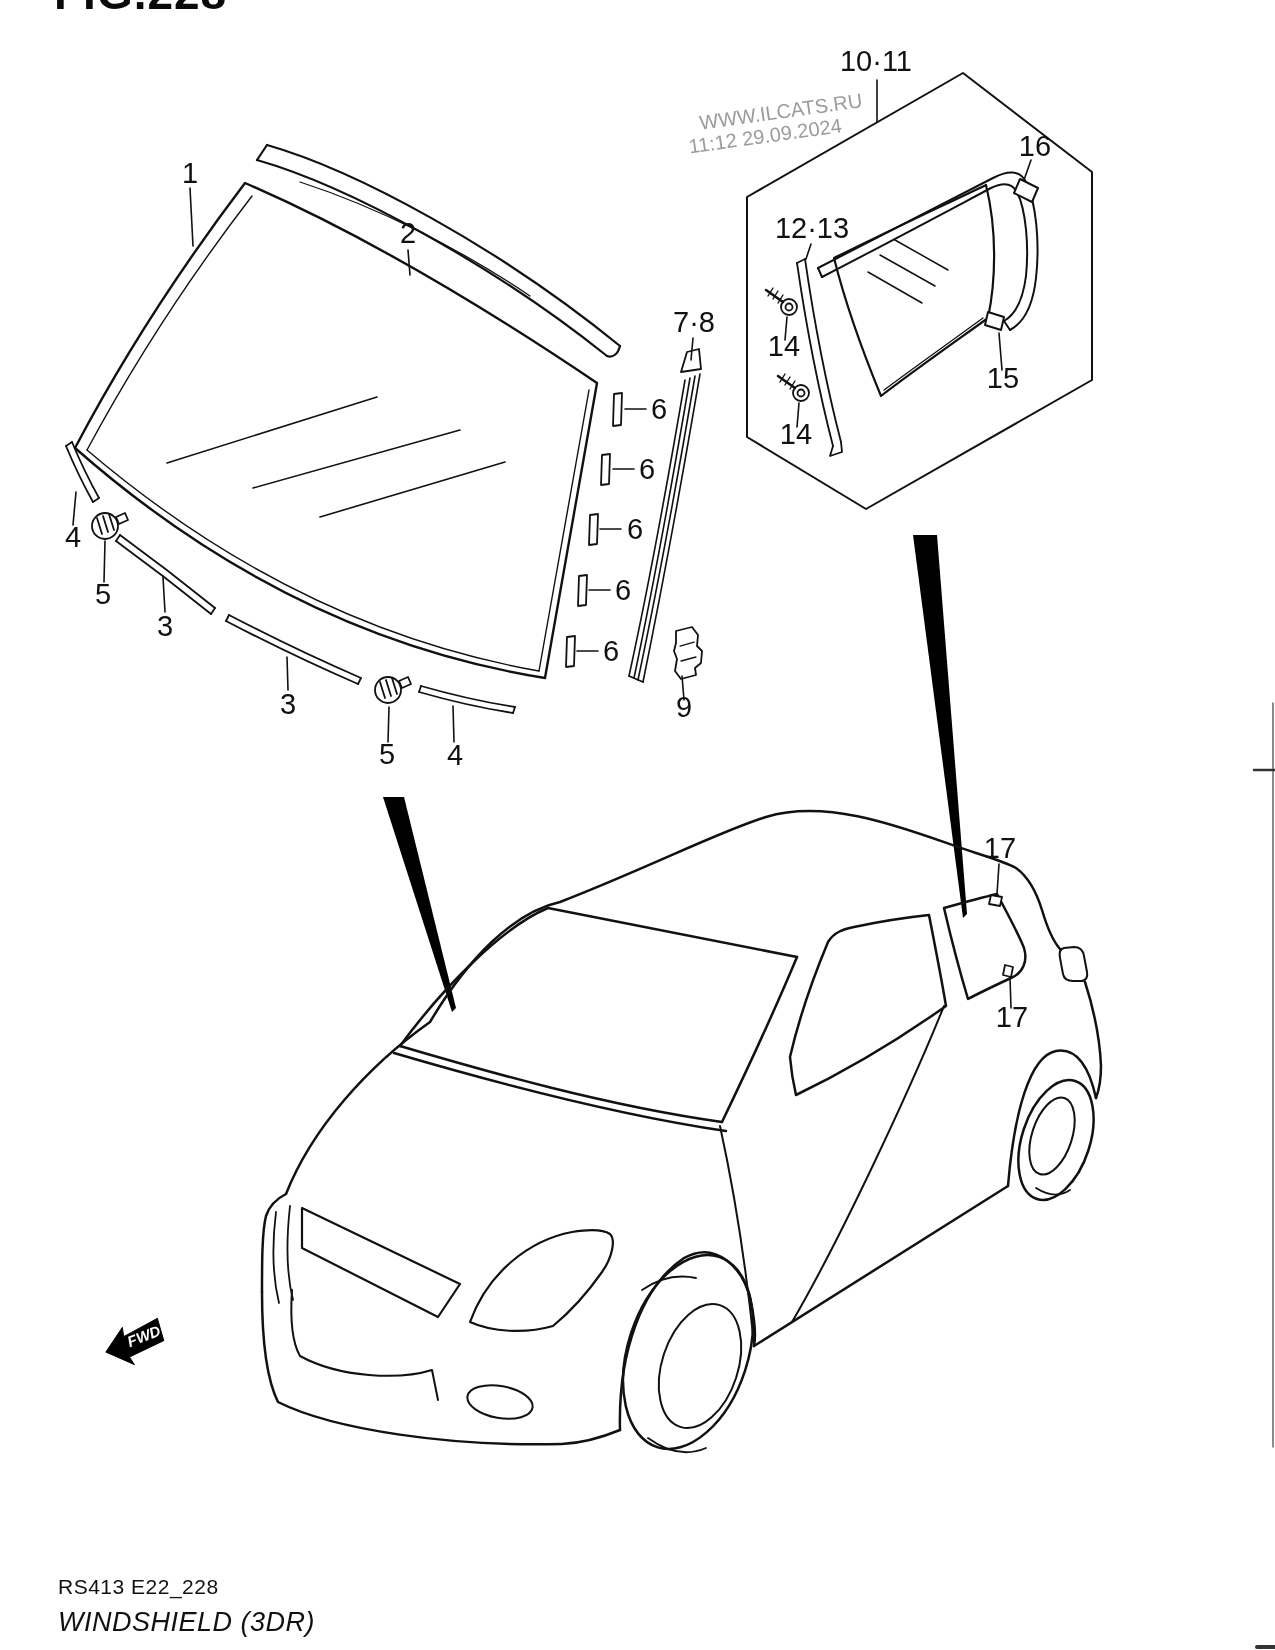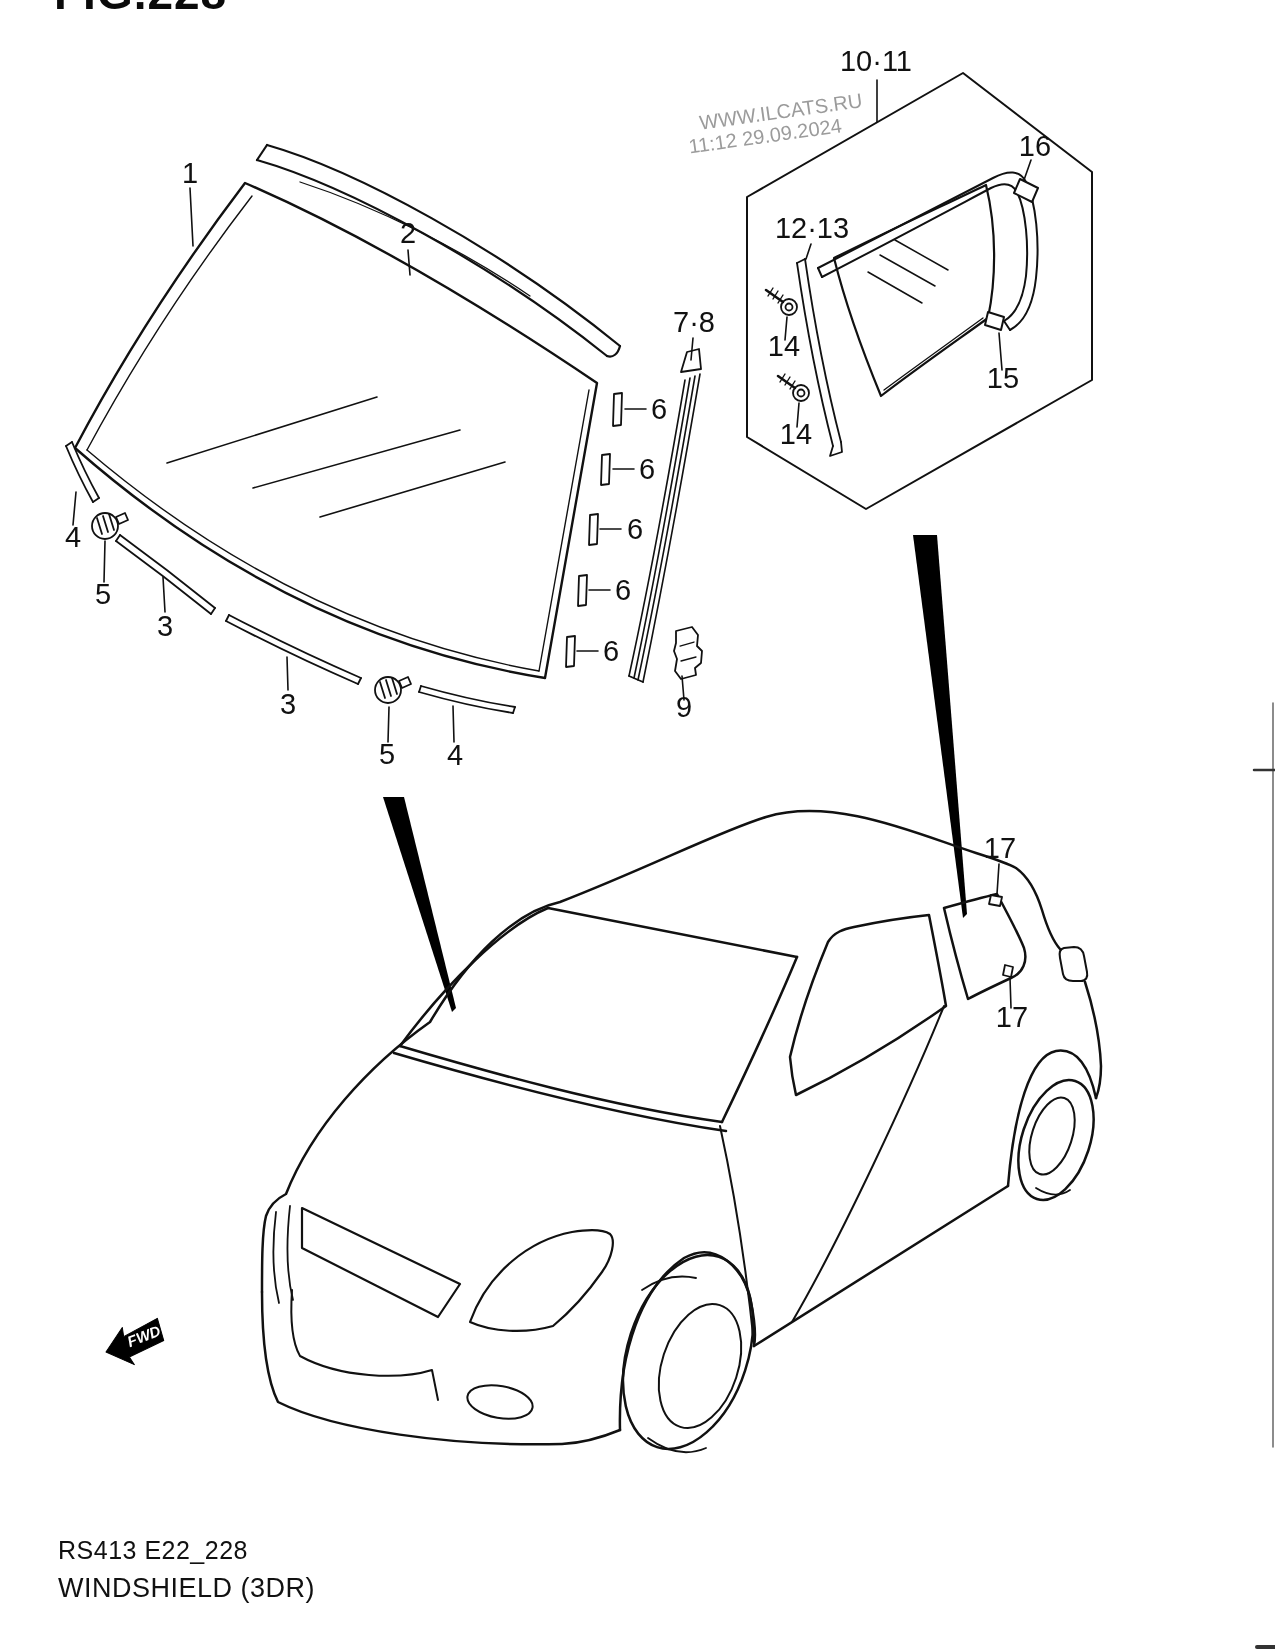--- a/index.html
+++ b/index.html
@@ -12,22 +12,22 @@
     font-weight:bold;font-size:46px;letter-spacing:1px;color:#0a0a0a;
     white-space:nowrap;
   }
   .watermark{
     position:absolute;left:698px;top:112px;
     transform:rotate(-8deg);transform-origin:left top;
     color:#9b9b9b;font-size:20px;line-height:22px;white-space:nowrap;
   }
   .watermark .wm2{margin-left:-14px;}
   .footer{position:absolute;left:58px;top:1536px;color:#111;}
-  .footer .code{font-size:25px;letter-spacing:0.5px;}
-  .footer .title{font-size:27px;letter-spacing:0.5px;margin-top:8px;}
+  .footer .code{font-size:21px;letter-spacing:0.5px;margin-top:39px;}
+  .footer .title{font-size:27px;letter-spacing:0.5px;margin-top:8px;font-style:italic;}
   svg text.cl{
     font-family:"Liberation Sans", sans-serif;
     font-size:29px;fill:#111;text-anchor:middle;
   }
   svg text.fwd-t{
     font-family:"Liberation Sans", sans-serif;
     font-size:15px;font-weight:bold;font-style:italic;fill:#fff;
   }
   svg{position:absolute;left:0;top:0;}
 </style>

